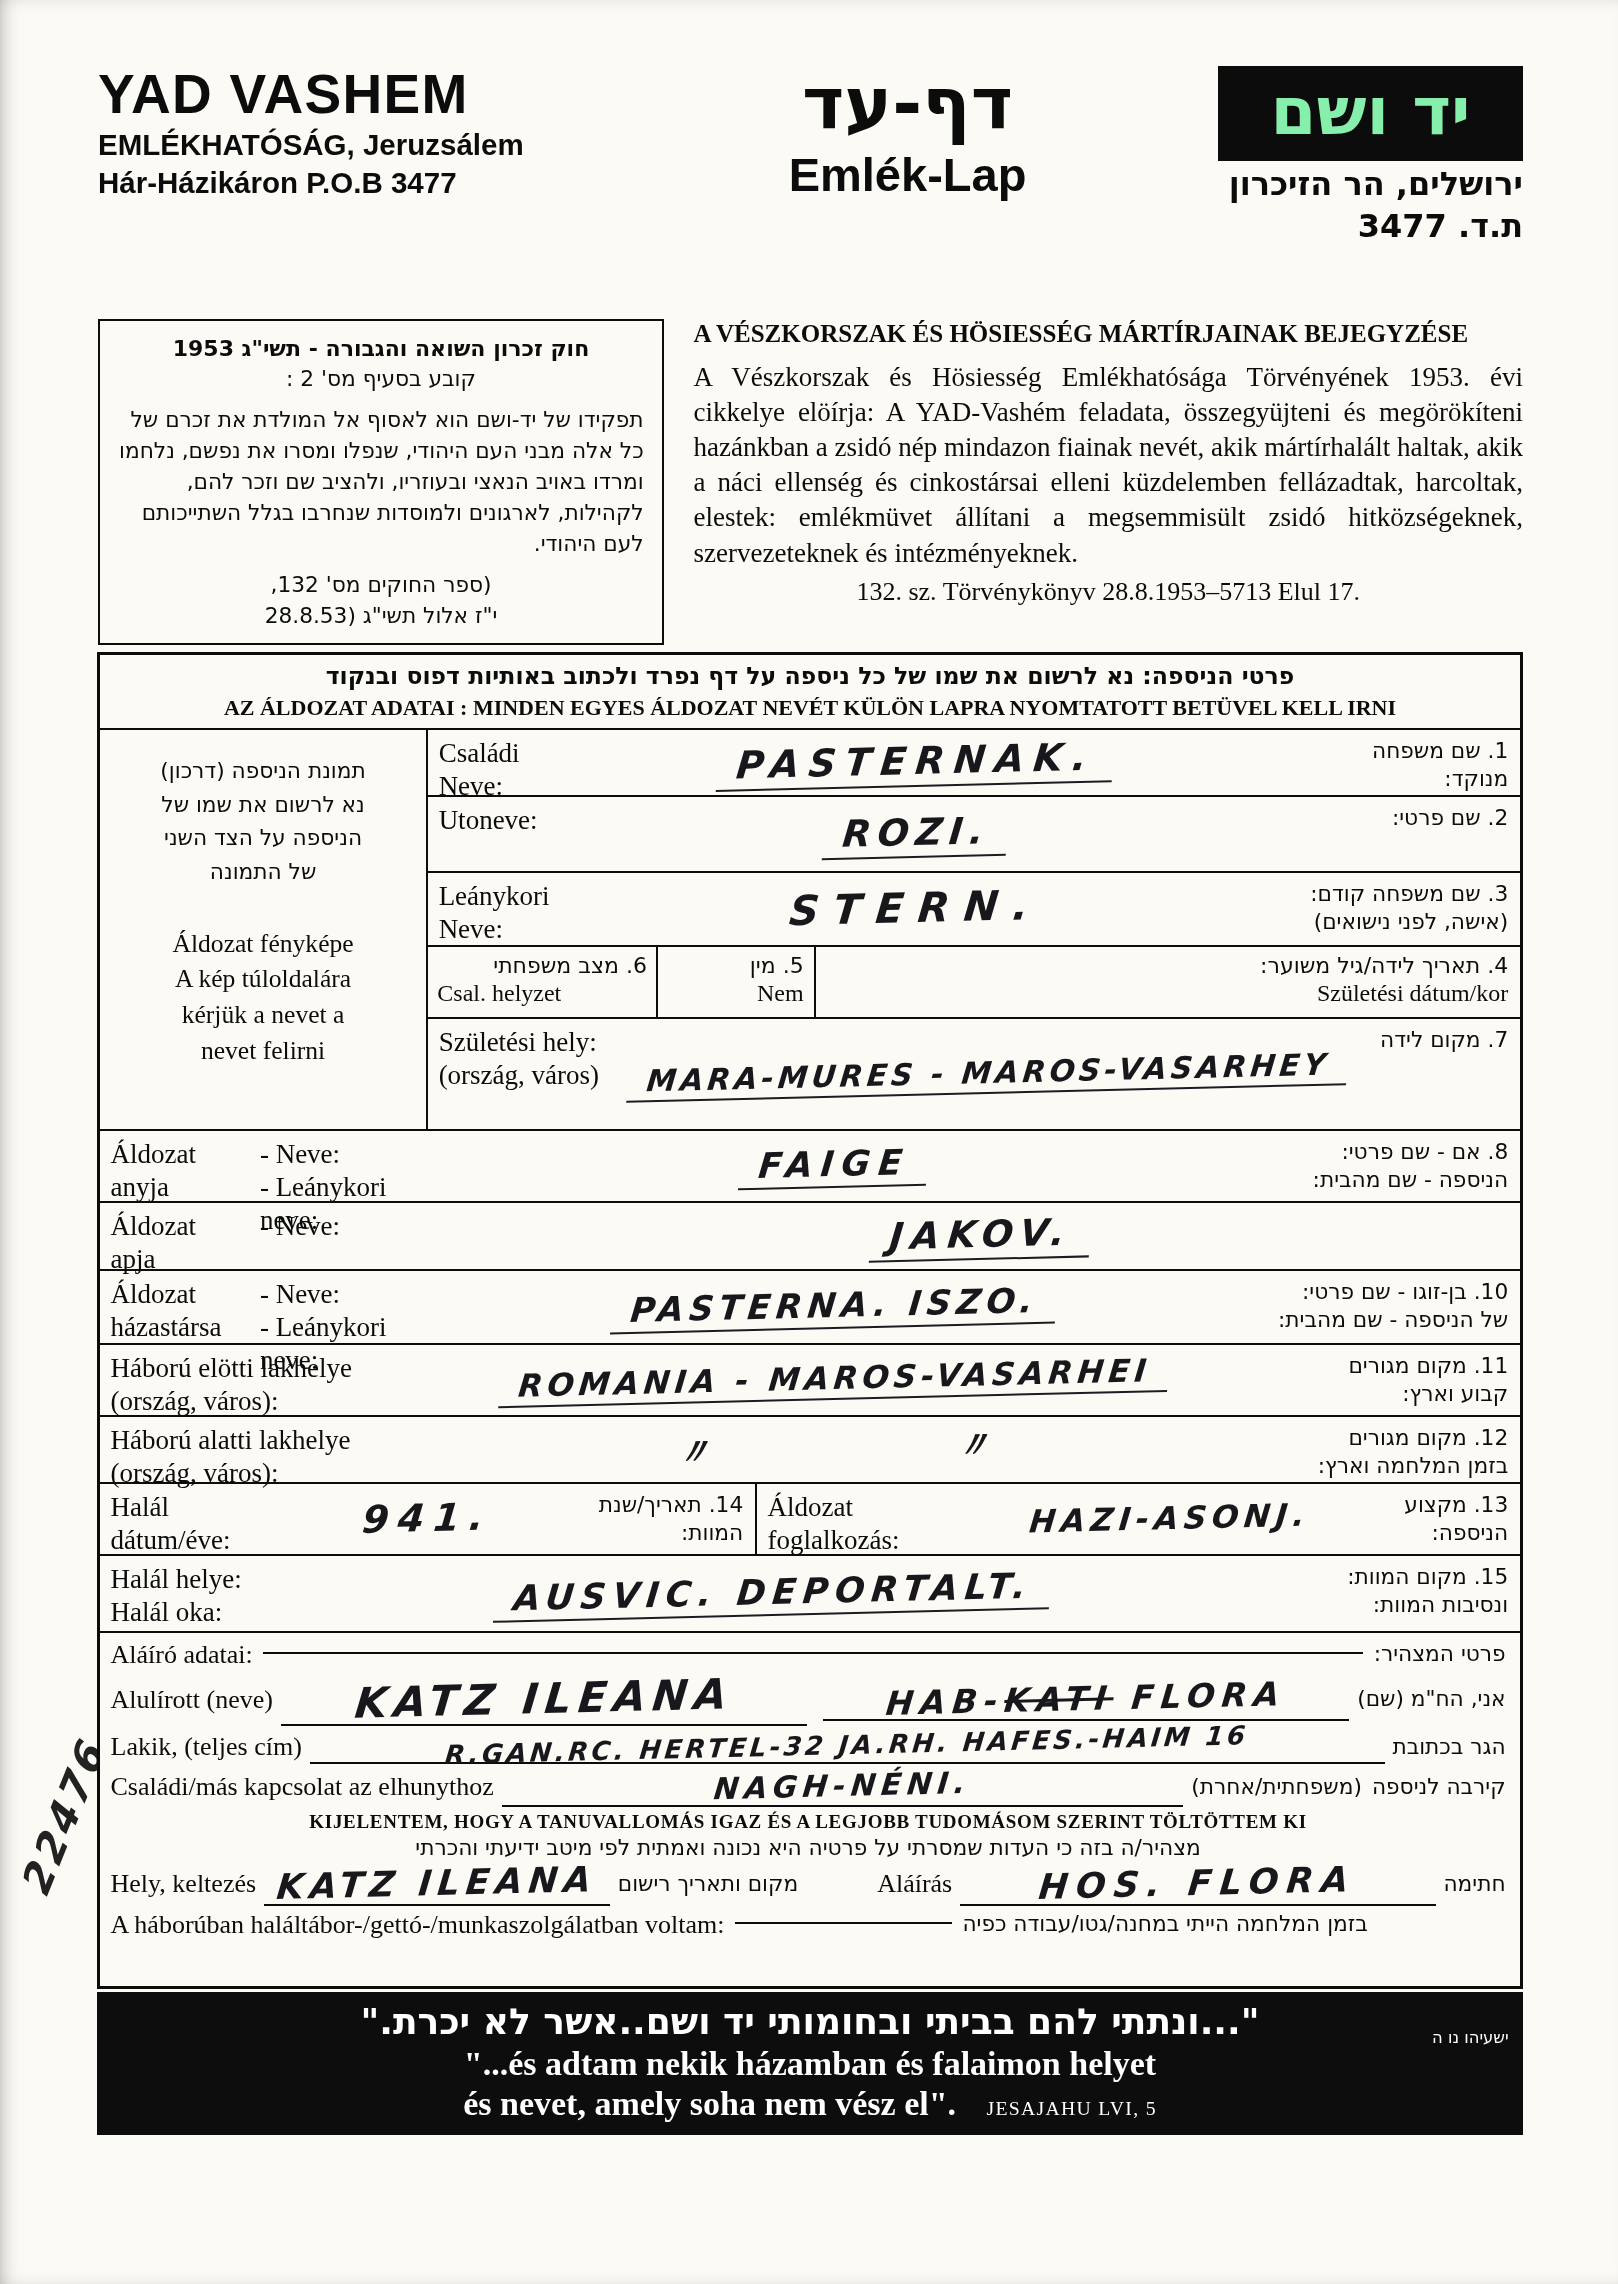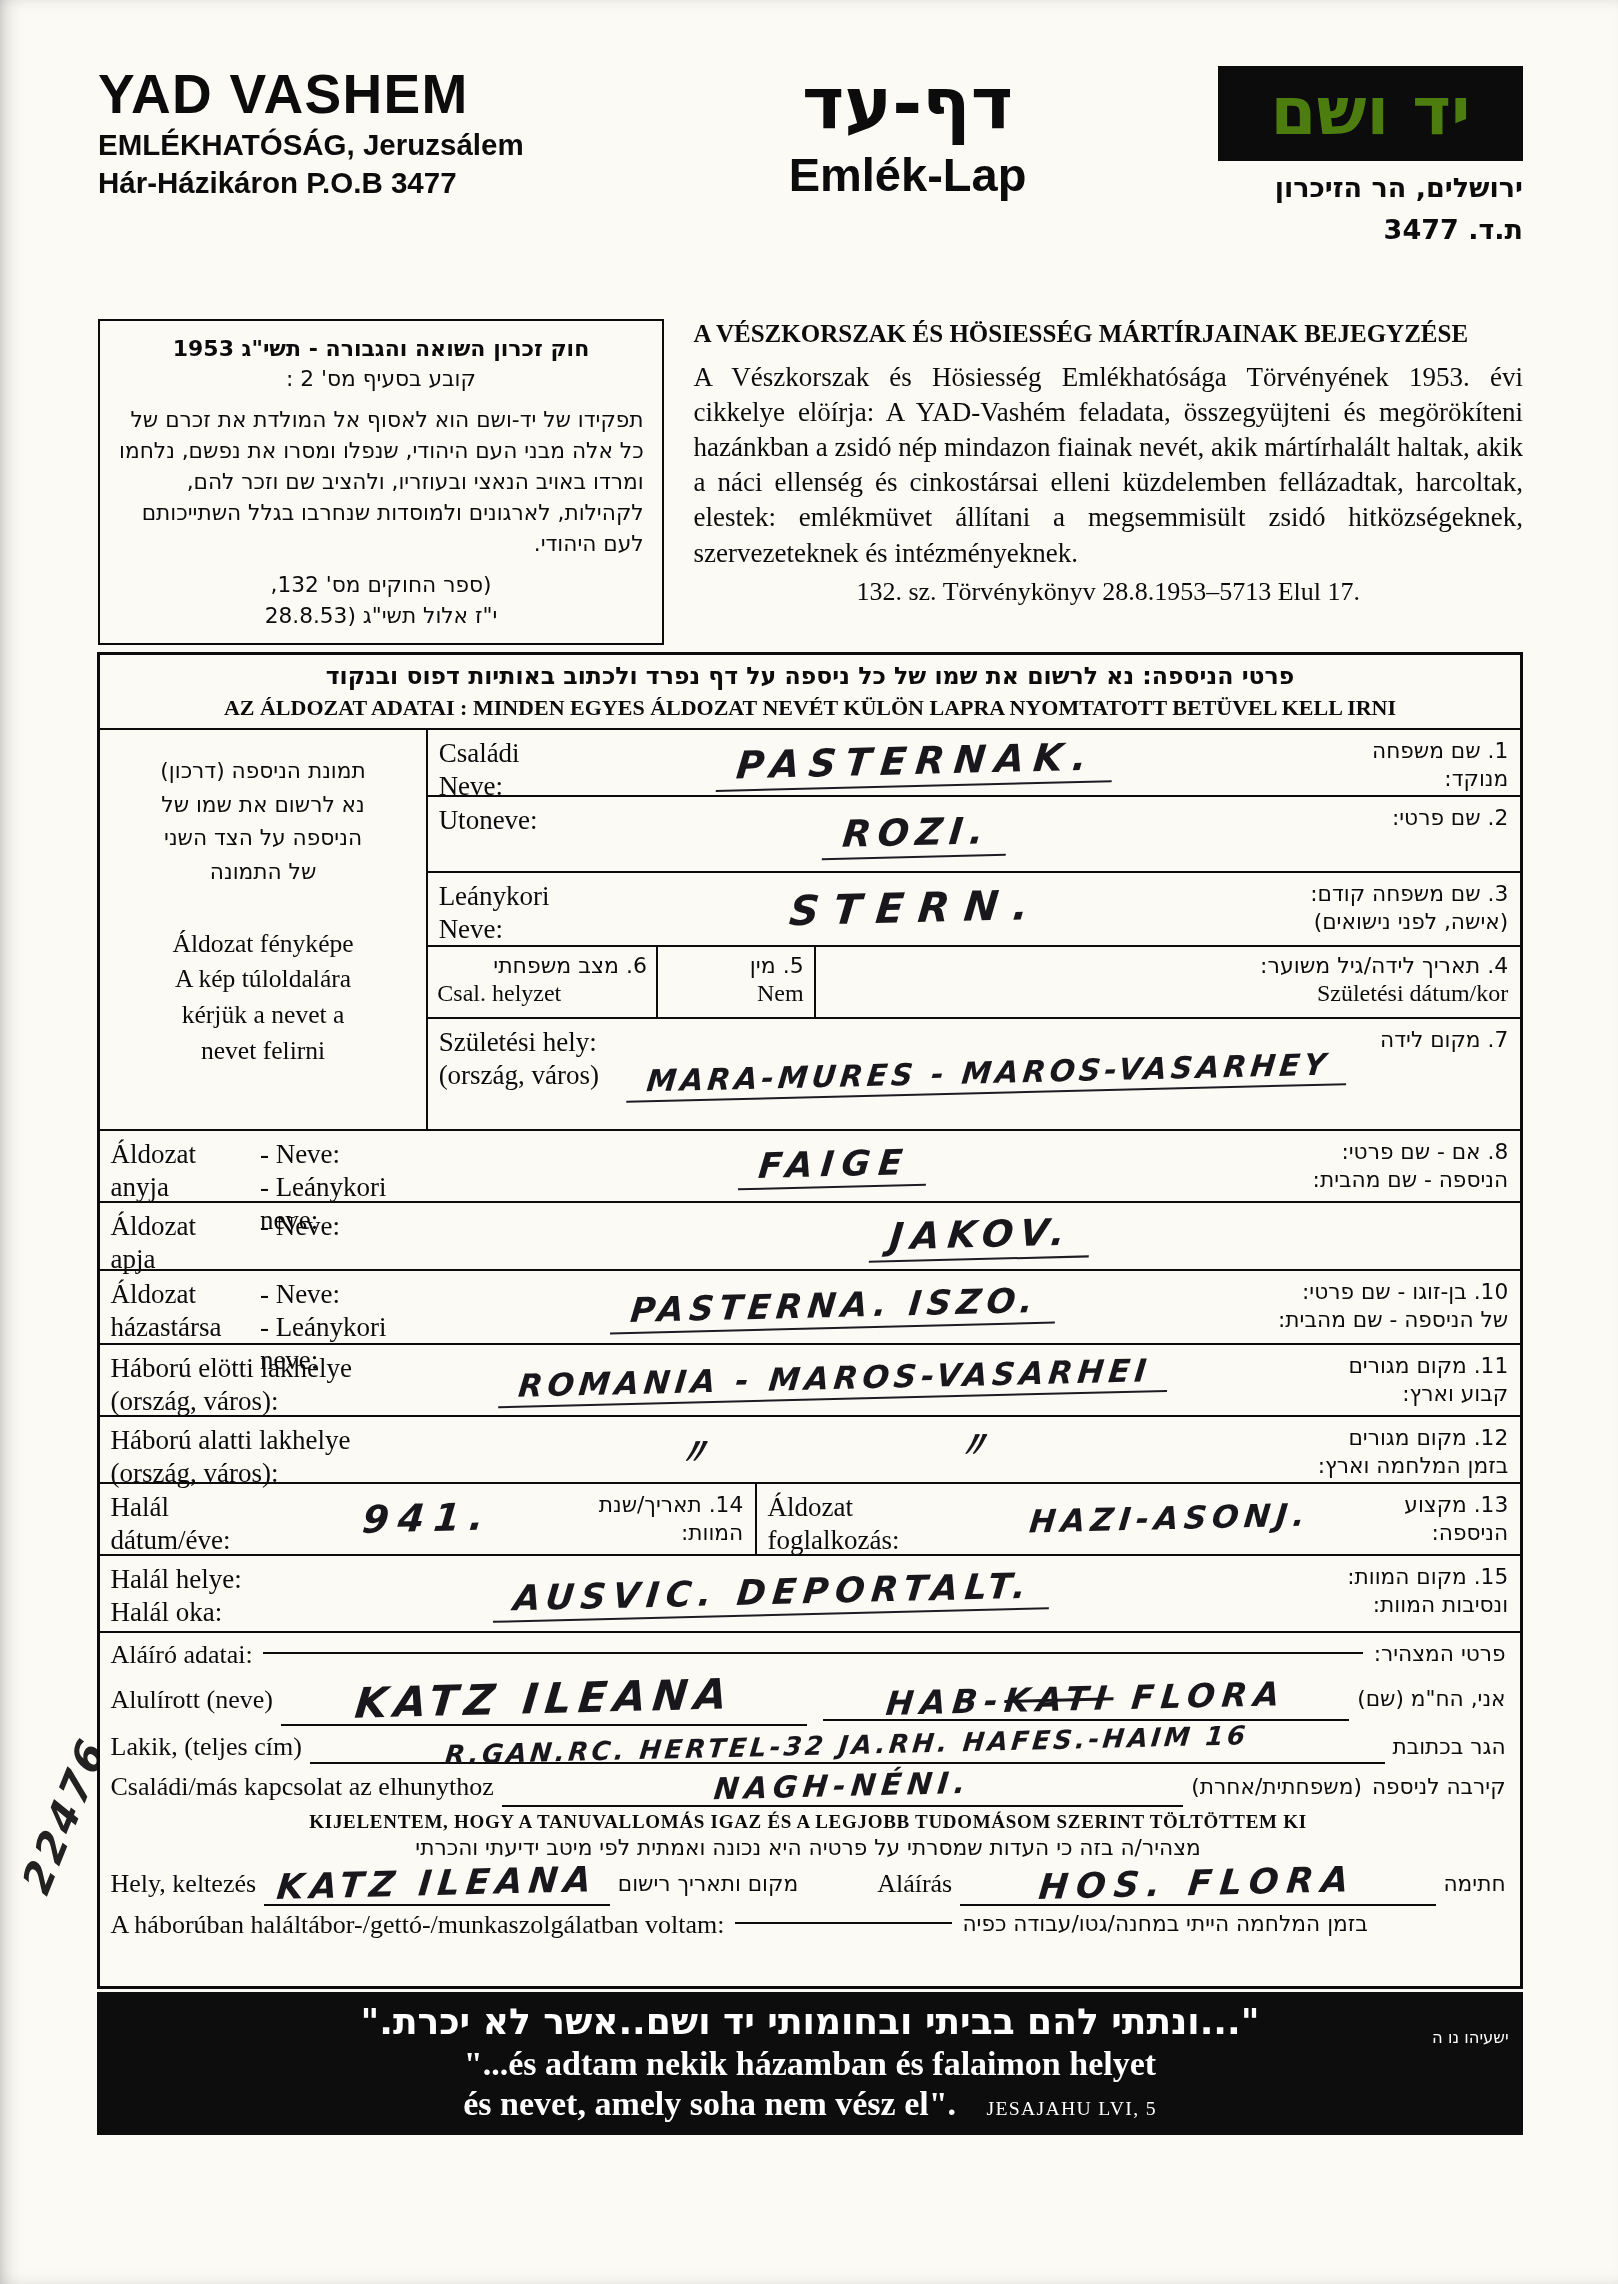--- a/index.html
+++ b/index.html
@@ -16,23 +16,23 @@
 
   
   .hdr{position:absolute;left:98px;top:66px;width:1425px;display:flex;justify-content:space-between}
   .hdr-left{width:499px}
   .org{font-family:"Liberation Sans",sans-serif;font-weight:700;font-size:55px;letter-spacing:1.3px;line-height:1.05}
   .org-sub{font-family:"Liberation Sans",sans-serif;font-weight:700;font-size:29.5px;margin-top:5.3px;line-height:1.1}
   .hdr-mid{width:407px;text-align:center;padding-top:1.3px}
   .t-he{font-family:"DejaVu Sans",sans-serif;font-weight:700;font-size:72px;line-height:1}
   .t-hu{font-family:"Liberation Sans",sans-serif;font-weight:700;font-size:47px;margin-top:7.9px}
   .hdr-right{width:305px;text-align:right}
-  .logo{background:#0c0c0c;color:#4d7c0f;font-family:"DejaVu Sans",sans-serif;font-weight:700;
+  .logo{background:#0c0c0c;color:#86efac;font-family:"DejaVu Sans",sans-serif;font-weight:700;
         font-size:66px;line-height:1.3;text-align:center;padding:2.6px 0 6.6px}
-  .logo-sub{font-family:"DejaVu Sans",sans-serif;font-weight:700;font-size:27px;margin-top:11px}
+  .logo-sub{font-family:"DejaVu Sans",sans-serif;font-weight:700;font-size:32px;margin-top:4px}
 
   
   .law{position:absolute;left:98px;top:319px;width:1425px;display:flex;gap:29.5px}
   .law-he{width:566px;border:2.6px solid #0c0c0c;padding:11.8px 18.4px;direction:rtl;
           font-family:"DejaVu Sans",sans-serif;font-size:21.7px;line-height:1.42;box-sizing:border-box}
   .law-he-t{text-align:center;font-weight:700;font-size:22px}
   .law-he-s{text-align:center;margin-bottom:10.5px}
   .law-he-b{text-align:right;margin:0 0 10.5px}
   .law-he-c{text-align:center}
   .law-hu{flex:1;padding-top:1.3px}

